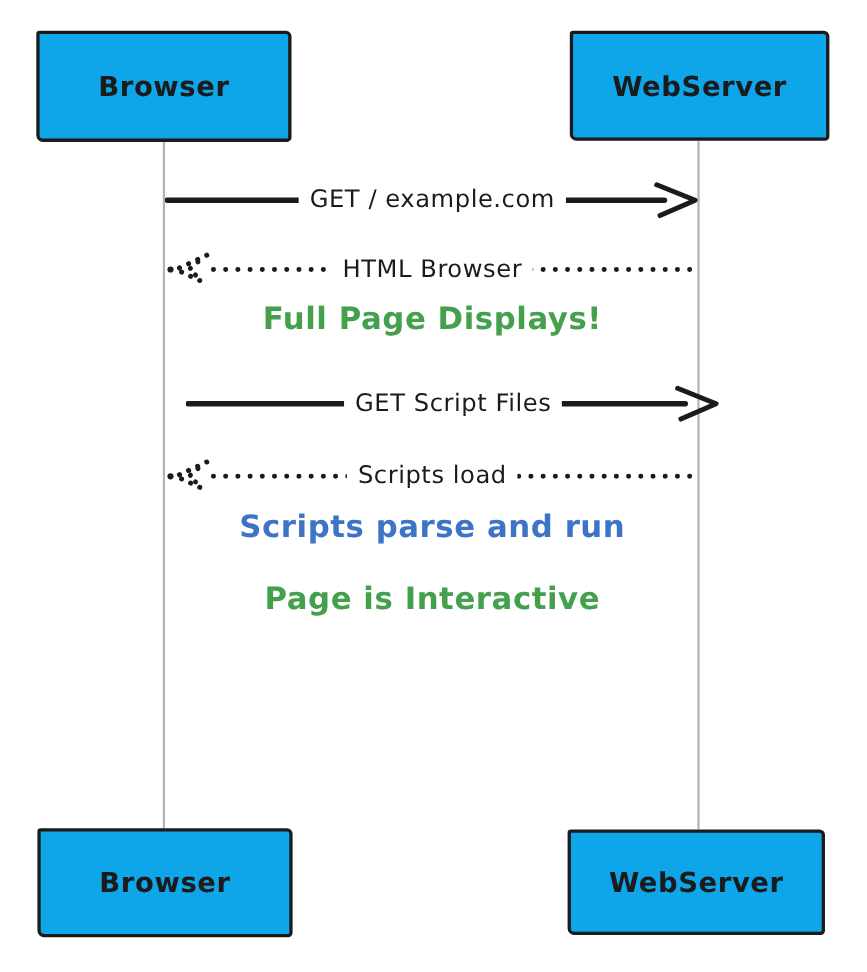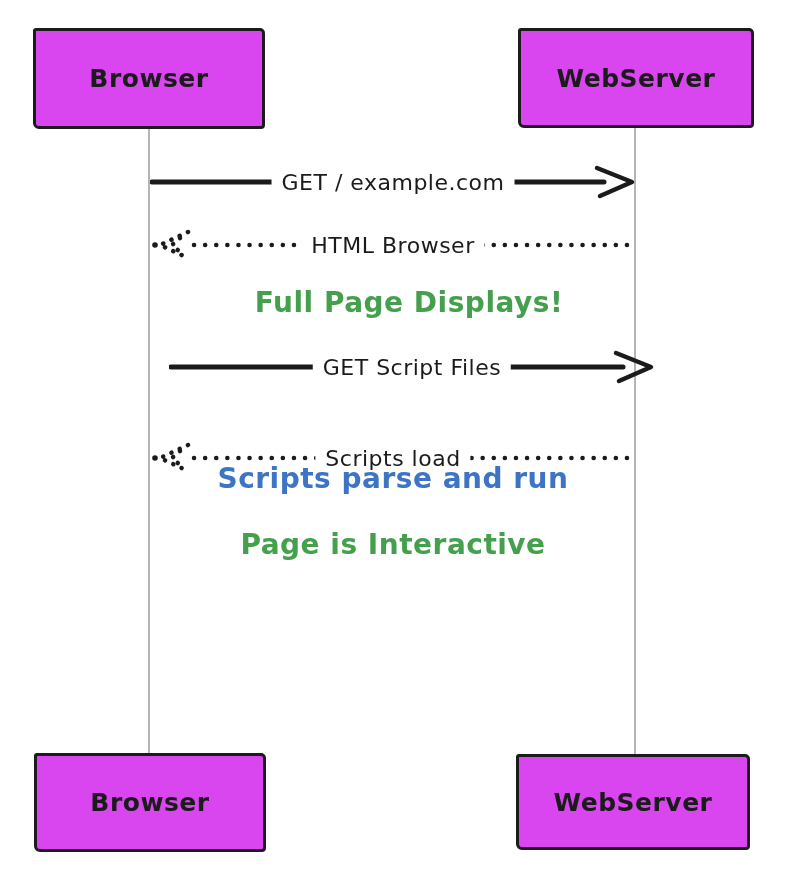--- a/index.html
+++ b/index.html
@@ -6,21 +6,21 @@
   #canvas{
     position:relative;
     width:788px;height:884px;
     background:#ffffff;
     font-family:"DejaVu Sans", sans-serif;
     overflow:hidden;
     color:#1b1b1b;
   }
   .actor-box{
     position:absolute;
-    background:#d946ef;
+    background:#0ea5e9;
     border:3.5px solid #1b1b1b;
     border-radius:3px 5px 4px 6px;
     display:flex;align-items:center;justify-content:center;
     font-size:25px;font-weight:700;letter-spacing:.5px;
     box-sizing:border-box;
     z-index:3;
   }
   .box-tl{left:33px;top:28px;width:232px;height:101px;}
   .box-tr{left:518px;top:28px;width:236px;height:100px;}
   .box-bl{left:34px;top:753px;width:232px;height:99px;}
@@ -40,32 +40,32 @@
     position:absolute;left:50%;top:50%;
     transform:translate(-50%,-50%);
     background:#ffffff;
     padding:0 10px;
     font-size:22px;font-weight:500;letter-spacing:.5px;
     white-space:nowrap;
   }
   .msg-1{top:164px;}
   .msg-2{top:227px;}
   .msg-3{top:349px;margin-left:19px;}
-  .msg-4{top:440px;}
+  .msg-4{top:415px;}
 
   .note{
     position:absolute;left:150px;width:486px;
     text-align:center;
     font-size:28px;font-weight:700;letter-spacing:.5px;
     white-space:nowrap;
     z-index:2;
   }
   .note-green{color:#44a04c;}
   .note-blue{color:#3d74c6;}
-  .note-1{top:286px;padding-left:16px;}
+  .note-1{top:273px;}
   .note-2{top:462px;}
   .note-3{top:528px;}
 </style>
 </head>
 <body>
 
 <div id="canvas">
 
   <div class="lifeline lifeline-left"></div>
   <div class="lifeline lifeline-right"></div>

